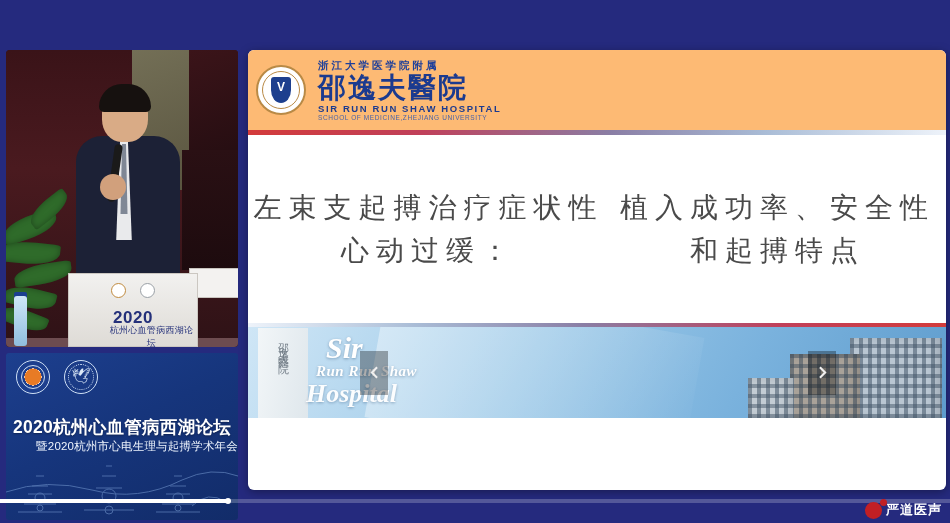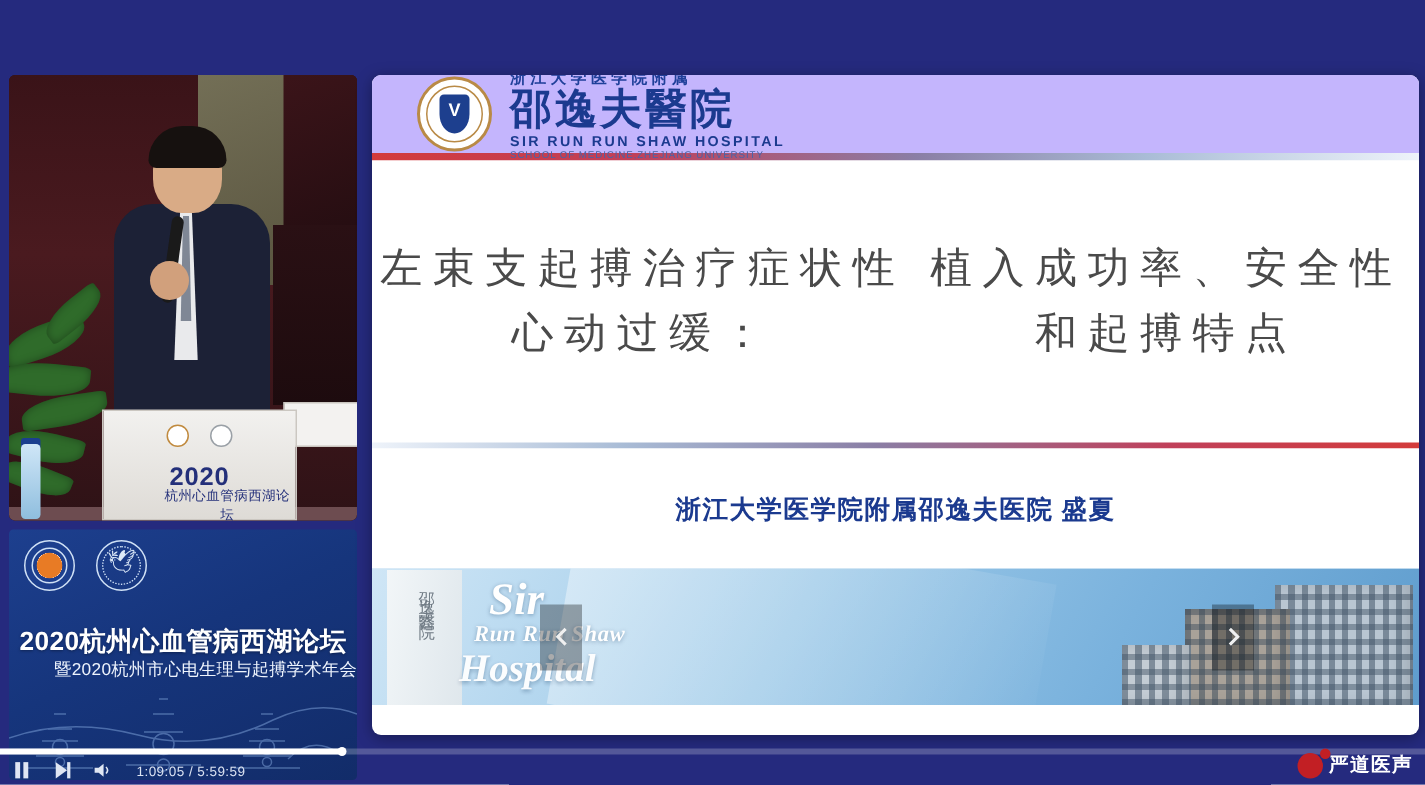--- a/index.html
+++ b/index.html
@@ -101,22 +101,22 @@
        color:#eef4fd; font-size:11.5px; letter-spacing:.2px;}
   .pagodas{ position:absolute; left:0; bottom:-6px; width:100%; height:80px;
        opacity:.45; }
 
   
   #slide{
     position:absolute; left:248px; top:50px; width:698px; height:440px;
     background:#ffffff; border-radius:6px; overflow:hidden;
     box-shadow:0 2px 10px rgba(0,0,0,.35);
   }
-  #slide-header{ position:relative; height:52px; background:#c4b5fd;
-       display:flex; align-items:center; padding-left:30px; }
+  #slide-header{ position:relative; height:80px; background:#fdba74;
+       display:flex; align-items:center; padding-left:8px; }
   .univ-seal{ width:50px; height:50px; border-radius:50%;
        border:2px solid #b98a46; position:relative; flex:0 0 auto;
        background:#fff; }
   .univ-seal .ring{ position:absolute; inset:4px; border-radius:50%;
        border:1px solid #b98a46; }
   .univ-seal .shield{ position:absolute; left:50%; top:50%;
        transform:translate(-50%,-50%); width:20px; height:26px;
        background:#1d3f8e; border-radius:3px 3px 50% 50%; }
   .univ-seal .shield:after{ content:"V"; position:absolute; left:50%; top:3px;
        transform:translateX(-50%); color:#fff; font-size:12px; font-weight:bold;}
@@ -297,23 +297,20 @@
 
     <div class="rule-a"></div>
 
     <div id="slide-body">
       <div class="slide-title">左束支起搏治疗症状性心动过缓：</div>
       <div class="slide-title">植入成功率、安全性和起搏特点</div>
     </div>
 
     <div class="rule-b"></div>
 
-    <div id="slide-presenter">
-      <div class="presenter">浙江大学医学院附属邵逸夫医院 盛夏</div>
-    </div>
 
     <div id="slide-photo">
       <div class="sky"></div>
       <div class="sky-sheen"></div>
 
       <div class="bldg" style="right:4px;  width:92px; height:80px; background:#b9c6d2;">
           <span class="win"></span>
         </div>
       <div class="bldg" style="right:86px; width:70px; height:64px; background:#a9a299;">
           <span class="win"></span>
@@ -341,41 +338,20 @@
         </svg>
       </div>
     </div>
   </div>
 
   <div id="player">
     <div id="progress-track">
       <div id="progress-fill" style="width: 24%;"></div>
       <div id="progress-knob" style="left: calc(24% - 3px);"></div>
     </div>
-    <div id="controls">
-      <span class="ctl">
-        <svg viewBox="0 0 12 12">
-          <rect x="2" y="1" width="3" height="10"></rect>
-            <rect x="7" y="1" width="3" height="10"></rect>
-        </svg>
-      </span>
-      <span class="ctl">
-        <svg viewBox="0 0 12 12">
-          <polygon points="2,1 9,6 2,11"></polygon>
-            <rect x="9" y="1" width="2" height="10"></rect>
-        </svg>
-      </span>
-      <span class="ctl">
-        <svg viewBox="0 0 12 12">
-          <polygon points="1,4.5 3.5,4.5 6.5,2 6.5,10 3.5,7.5 1,7.5"></polygon>
-          <path d="M8 4 q2 2 0 4" fill="none" stroke="#dfe6f3" stroke-width="1"></path>
-        </svg>
-      </span>
-      <span id="timecode">1:09:05 / 5:59:59</span>
-    </div>
   </div>
 
   <div id="watermark">
     <span class="wm-dot"></span>
     <span class="wm-text">严道医声</span>
   </div>
 
 </div>
 
 </body></html>

